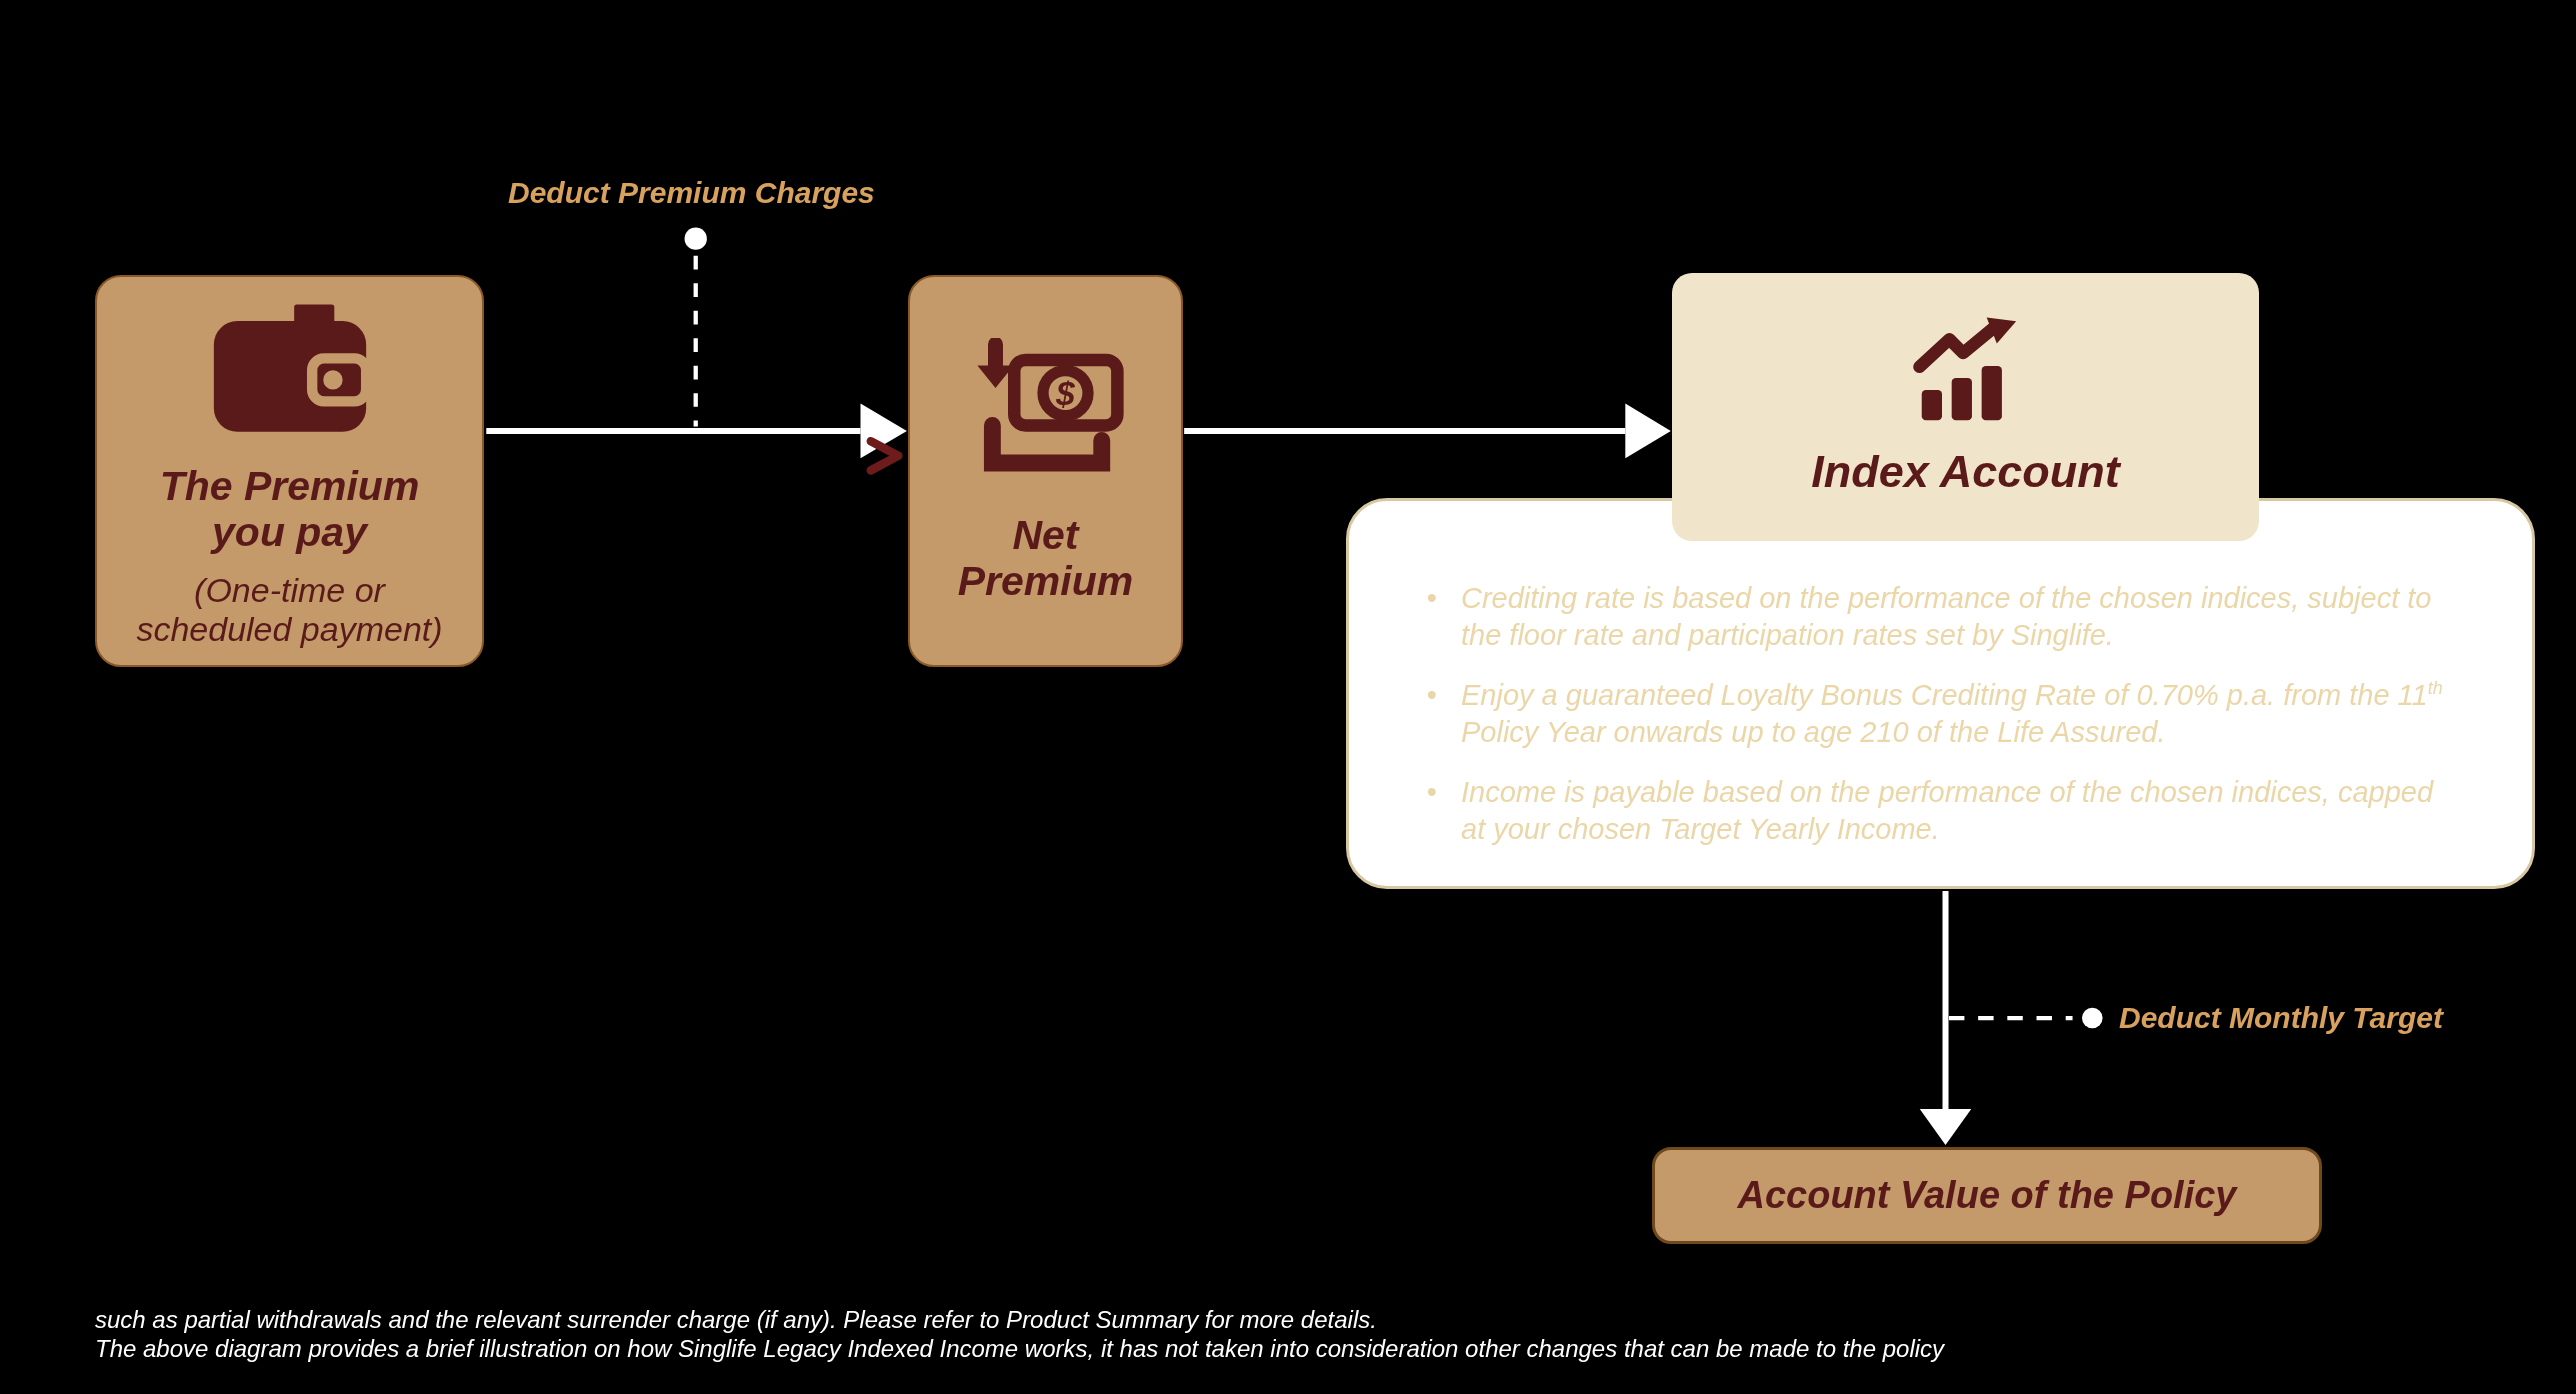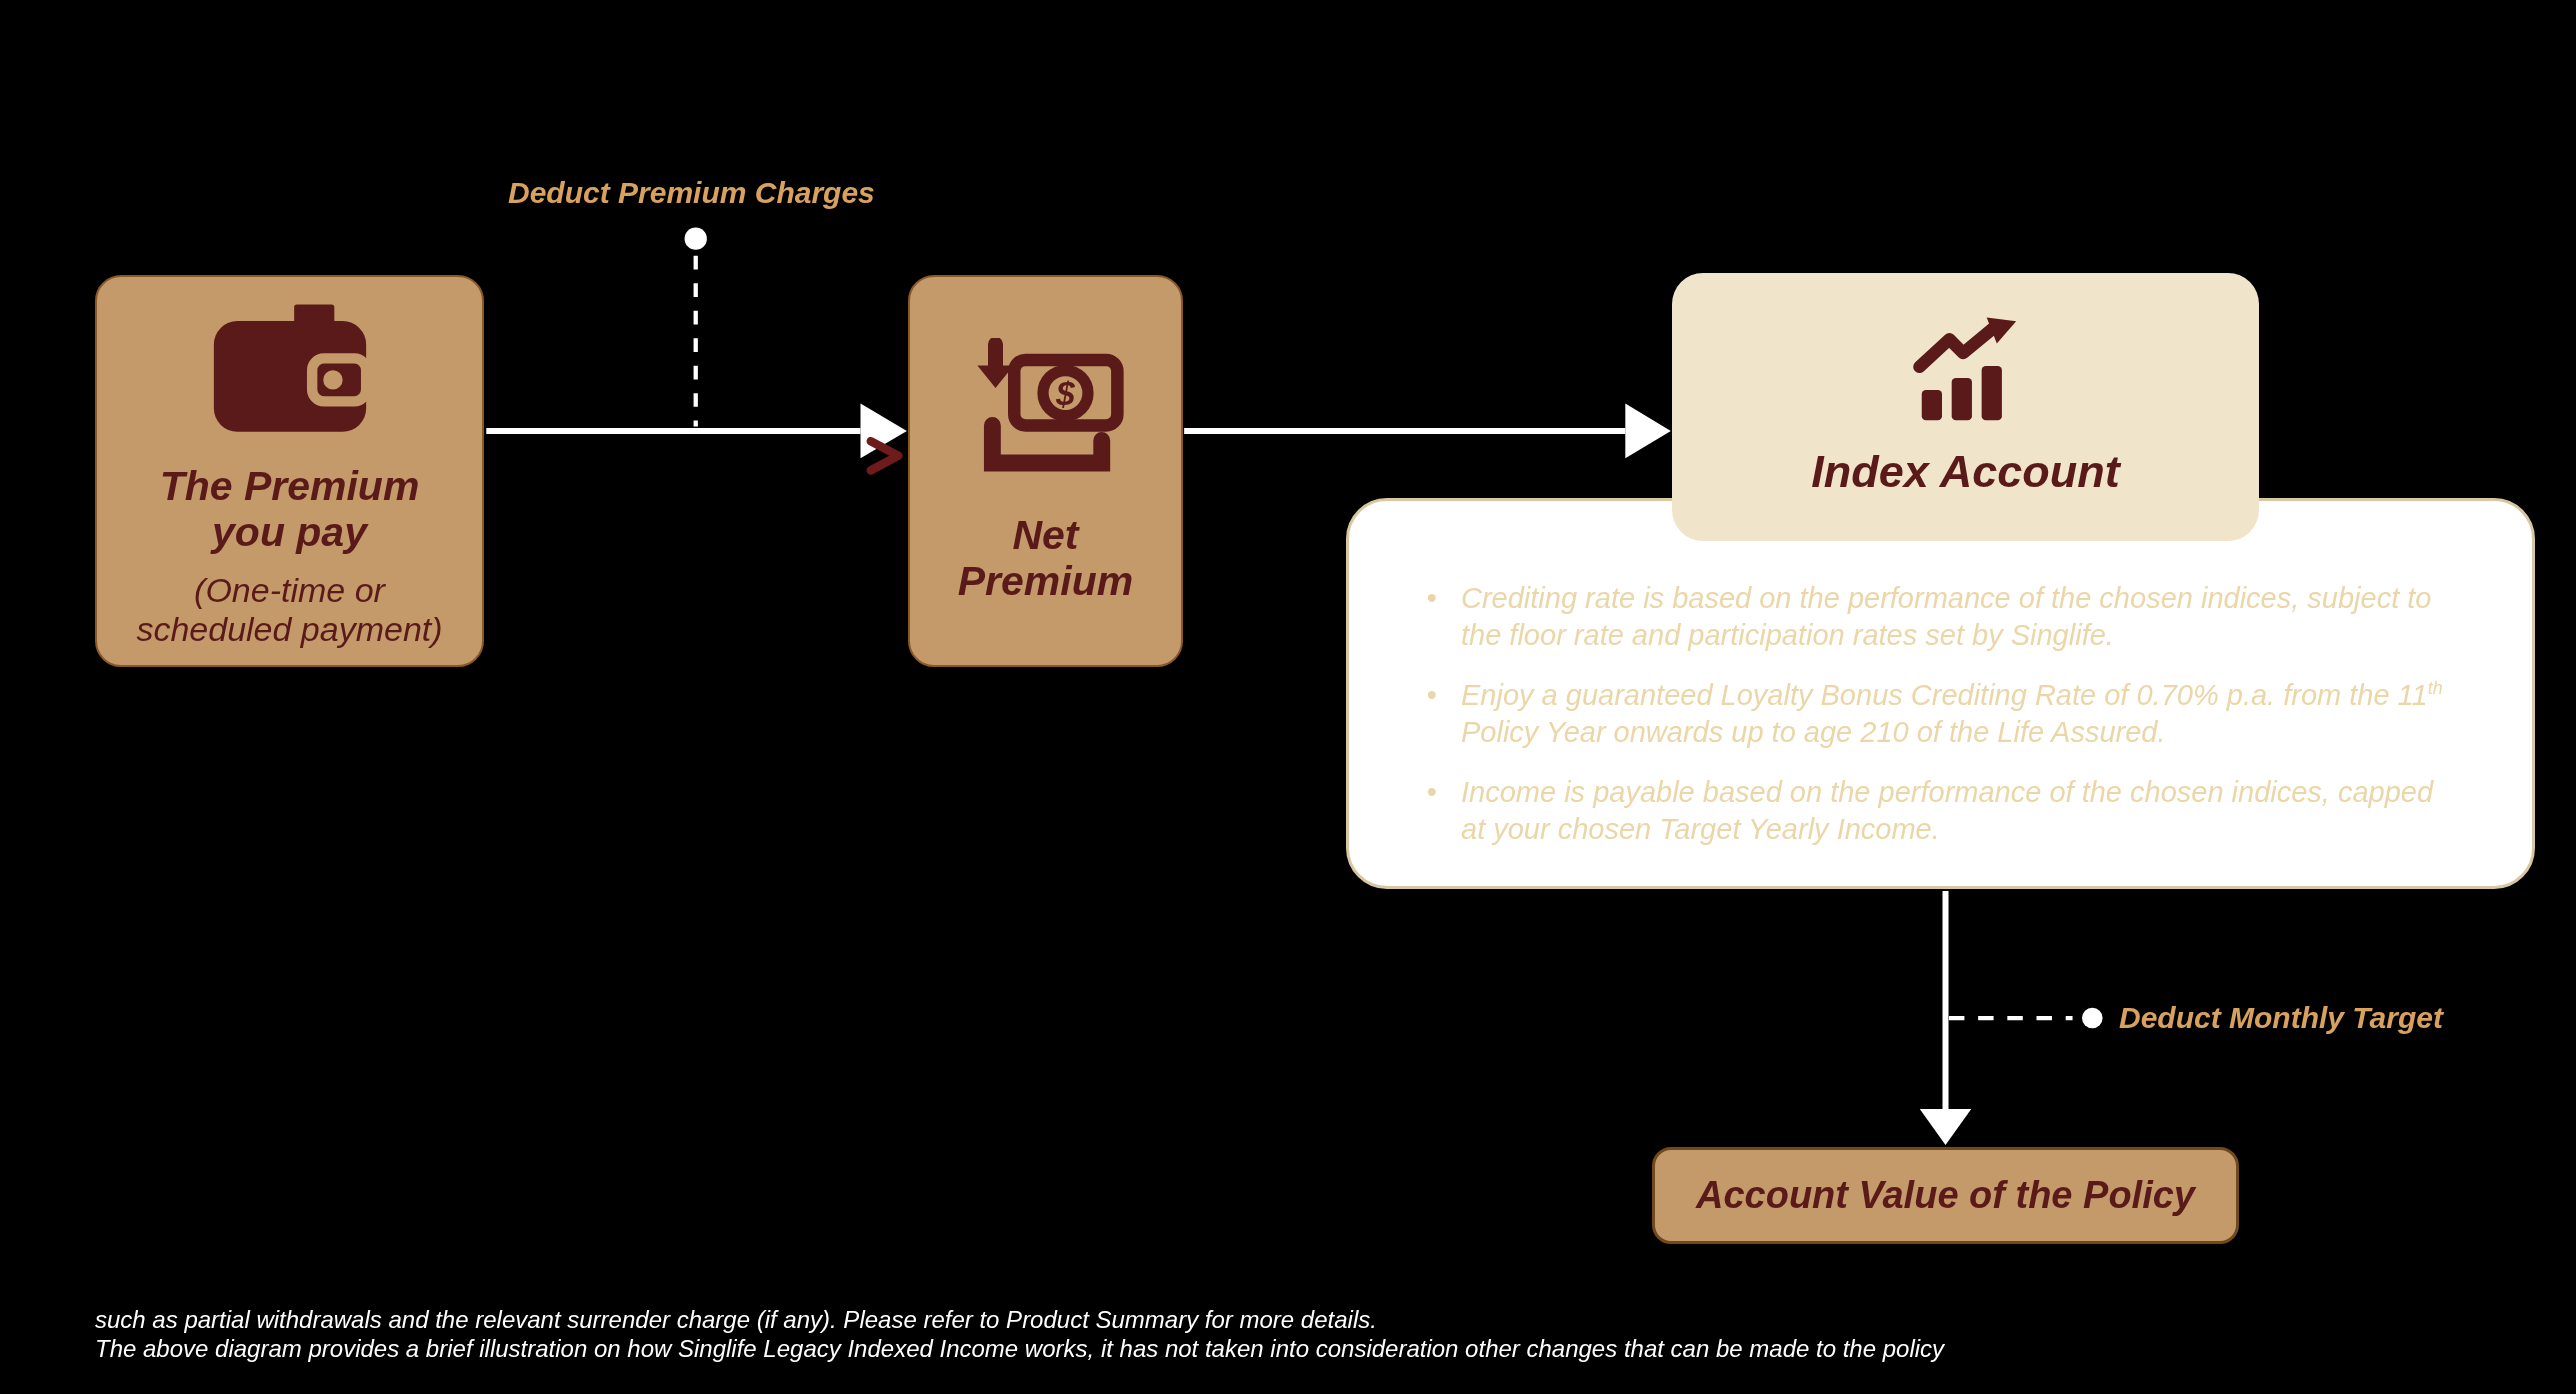--- a/index.html
+++ b/index.html
@@ -4,26 +4,26 @@
 <style>
   html,body { margin:0; padding:0; background:#000; }
   .canvas {
     position:relative; width:2576px; height:1394px; background:#000;
     font-family:"Liberation Sans", sans-serif; overflow:hidden;font-style:italic;
   }
   .connectors { position:absolute; left:0; top:0; width:2576px; height:1394px; z-index:1; pointer-events:none; }
 
   .box { position:absolute; box-sizing:border-box; display:flex; flex-direction:column; align-items:center; justify-content:center; text-align:center; }
   .tan-box { background:#C49A6B; border:2.6px solid #8A5827; border-radius:26px; z-index:2; }
-  .cream-box { background:#F0E5CA; border-radius:31px; z-index:3; }
+  .cream-box { background:#F0E5CA; border-radius:20px; z-index:3; }
 
   .box-premiums { left:95px; top:275px; width:389px; height:392px; gap:15.5px; }
   .box-net { left:908px; top:275px; width:275px; height:392px; gap:22px; }
   .box-index { left:1672px; top:273px; width:587px; height:268px; gap:17px; }
-  .box-account { left:1652px; top:1147px; width:587px; height:97px; background:#C49A6B; border:3.4px solid #70491C; border-radius:19px; z-index:2; }
+  .box-account { left:1652px; top:1147px; width:670px; height:97px; background:#C49A6B; border:3.4px solid #70491C; border-radius:19px; z-index:2; }
 
   .maroon-title { color:#5A1A1A; font-weight:bold; font-size:41px; line-height:1.12; margin:0; }
   .box-premiums .maroon-title { width:326px; }
   .box-net .maroon-title { width:189px; }
   .box-premiums .subtitle { color:#5A1A1A; font-size:34px; line-height:1.15; margin:0; width:335px; }
   .box-index .maroon-title { font-size:45px; }
   .box-account .maroon-title { font-size:38px; }
 
   .details-panel {
     position:absolute; left:1346px; top:498px; width:1189px; height:391px; box-sizing:border-box;

